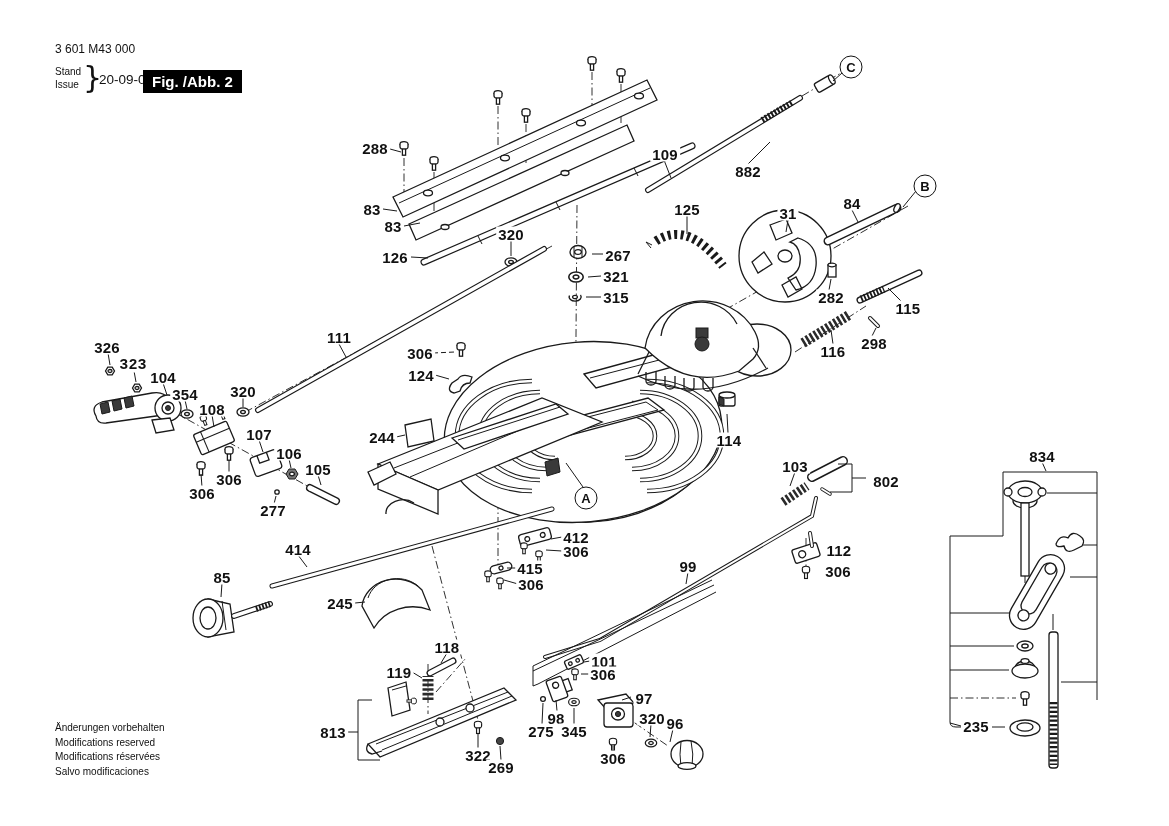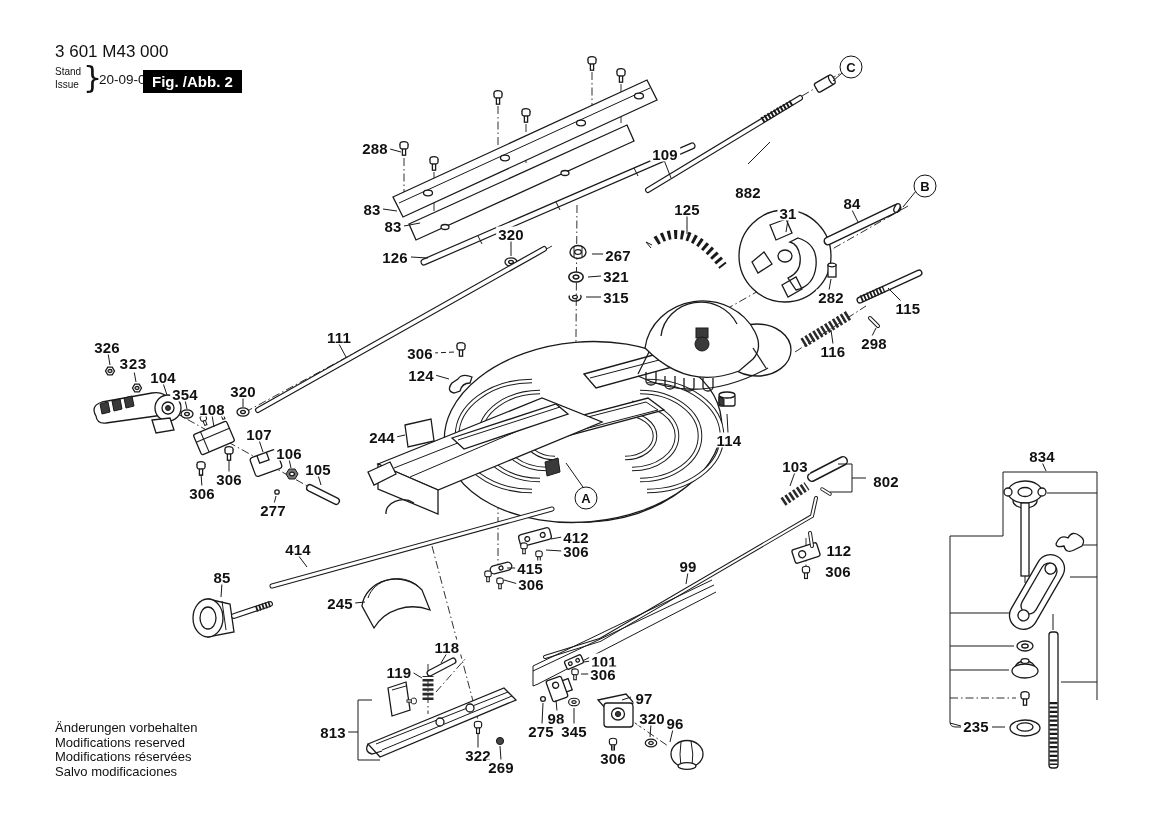--- a/index.html
+++ b/index.html
@@ -18,28 +18,28 @@
   .spr{stroke:#2a2a2a;stroke-dasharray:2.6 2;fill:none;}
   .arcB{stroke:#1a1a1a;stroke-width:4.6;fill:none;}
   .arcW{stroke:#fff;stroke-width:2.6;fill:none;}
   
   .plabel{position:absolute;transform:translate(-50%,-50%);font-weight:bold;
           font-size:15px;letter-spacing:.2px;background:#fff;padding:0 2px;
           white-space:nowrap;line-height:15px;}
   .refmark{position:absolute;width:21px;height:21px;border:1.7px solid #111;
            border-radius:50%;background:#fff;font-weight:bold;font-size:13px;
            text-align:center;line-height:21px;transform:translate(-50%,-50%);}
-  #product-number{position:absolute;left:55px;top:42px;font-size:17px;}
+  #product-number{position:absolute;left:55px;top:42px;font-size:12px;}
   #stand-issue{position:absolute;left:55px;top:66px;font-size:10px;line-height:12.5px;}
   #brace{position:absolute;left:83px;top:60px;font-size:30px;font-weight:400;
          font-family:"DejaVu Sans",sans-serif;}
   #issue-date{position:absolute;left:99px;top:72px;font-size:13.5px;}
   #fig-box{position:absolute;left:143px;top:70px;background:#000;color:#fff;
            font-weight:bold;font-size:15px;padding:3px 9px;text-align:center;}
-  #footer-notes{position:absolute;left:55px;top:721px;font-size:13px;line-height:14.5px;}
+  #footer-notes{position:absolute;left:55px;top:721px;font-size:10px;line-height:14.5px;}
 </style>
 </head>
 <body>
 
 <div id="page">
 
   <svg id="art" width="1169" height="826" viewBox="0 0 1169 826">
     <defs>
       <g id="scr">
         <ellipse cx="0" cy="-4" rx="4" ry="2.4" class="o"></ellipse>
@@ -503,21 +503,21 @@
   <div id="labels-layer">
       <span class="plabel" style="left: 375px; top: 148px;">288</span>
       <span class="plabel" style="left: 372px; top: 209px;">83</span>
       <span class="plabel" style="left: 393px; top: 226px;">83</span>
       <span class="plabel" style="left: 395px; top: 257px;">126</span>
       <span class="plabel" style="left: 511px; top: 234px;">320</span>
       <span class="plabel" style="left: 618px; top: 255px;">267</span>
       <span class="plabel" style="left: 616px; top: 276px;">321</span>
       <span class="plabel" style="left: 616px; top: 297px;">315</span>
       <span class="plabel" style="left: 665px; top: 154px;">109</span>
-      <span class="plabel" style="left: 748px; top: 171px; margin-top: 21px;">882</span>
+      <span class="plabel" style="left: 748px; top: 171px;">882</span>
       <span class="plabel" style="left: 687px; top: 209px;">125</span>
       <span class="plabel" style="left: 788px; top: 213px;">31</span>
       <span class="plabel" style="left: 852px; top: 203px;">84</span>
       <span class="plabel" style="left: 831px; top: 297px;">282</span>
       <span class="plabel" style="left: 908px; top: 308px;">115</span>
       <span class="plabel" style="left: 833px; top: 351px;">116</span>
       <span class="plabel" style="left: 874px; top: 343px;">298</span>
       <span class="plabel" style="left: 339px; top: 337px;">111</span>
       <span class="plabel" style="left: 107px; top: 347px;">326</span>
       <span class="plabel" style="left: 133px; top: 365px; font-family: Liberation Mono, monospace;">323</span>

